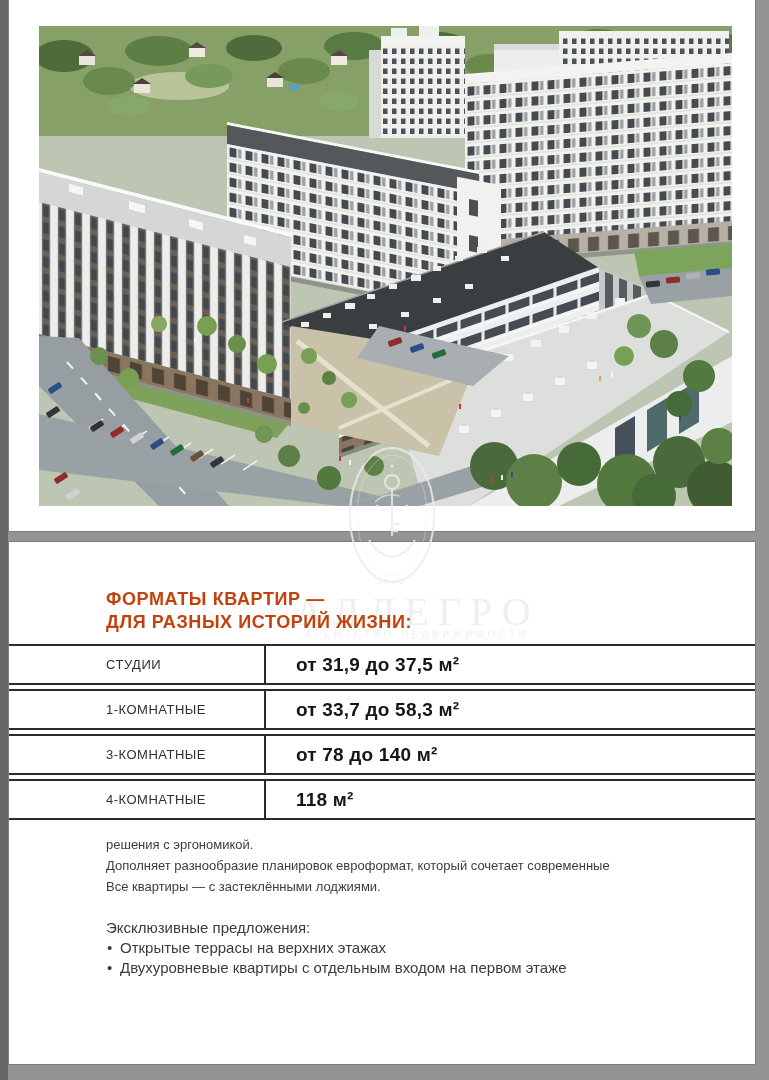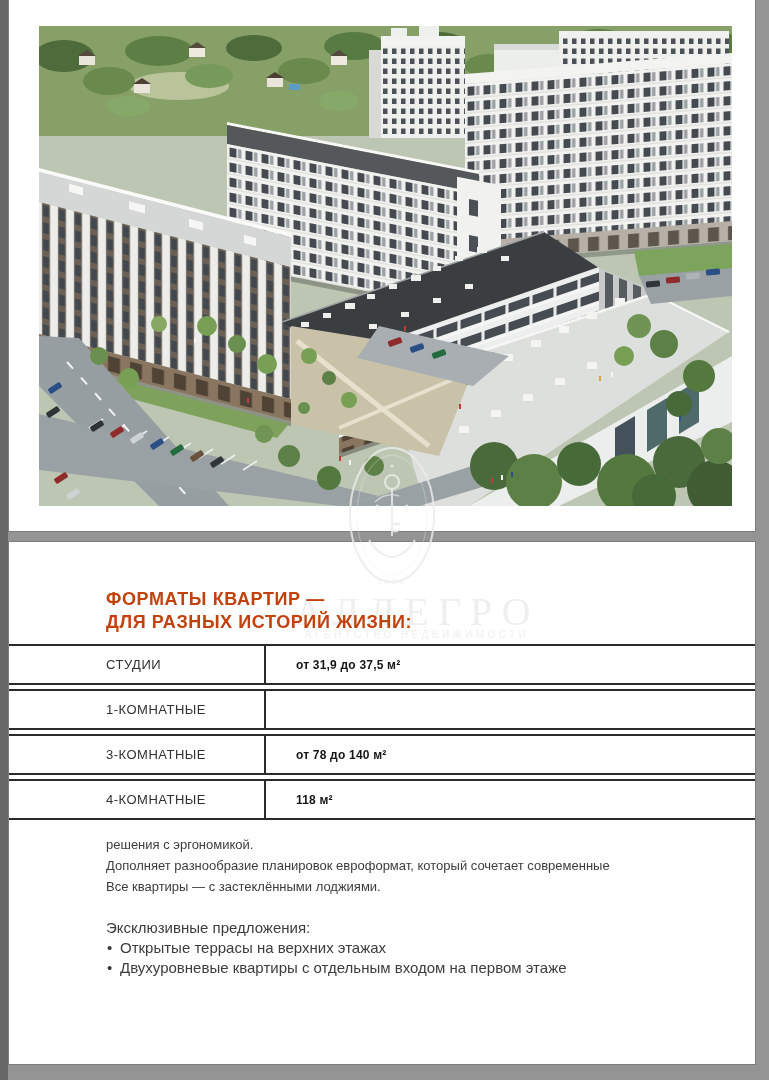--- a/index.html
+++ b/index.html
@@ -23,21 +23,21 @@
   
   .content{position:relative;z-index:10;}
   .heading{margin:46px 0 0 97px;font-size:18px;font-weight:bold;letter-spacing:.6px;
            line-height:23px;color:#c2410c;}
   .fmt-table{margin-top:10px;}
   .fmt-row{height:41px;margin-bottom:4px;border-top:2px solid #2b2b2b;
            border-bottom:2px solid #2b2b2b;display:flex;box-sizing:border-box;}
   .cell-label{width:257px;border-right:2px solid #2b2b2b;display:flex;align-items:center;
               padding-left:97px;box-sizing:border-box;font-size:13px;letter-spacing:.5px;
               color:#303030;}
-  .cell-value{flex:1;display:flex;align-items:center;padding-left:30px;font-size:12px;
+  .cell-value{flex:1;display:flex;align-items:center;padding-left:30px;font-size:19px;
               font-weight:bold;color:#161616;letter-spacing:.2px;}
   .body-text{margin:14px 0 0 97px;font-size:13px;line-height:21px;color:#3c3c3c;}
   .offers{margin:21px 0 0 97px;font-size:15px;line-height:20px;color:#3c3c3c;}
   .offer-item{padding-left:14px;position:relative;}
   .offer-item .dot{position:absolute;left:1px;top:0;}
   .closing{margin:16px 0 0 97px;font-size:13px;line-height:20px;color:#3c3c3c;}
 </style>
 </head>
 <body>
 
@@ -347,20 +347,21 @@
         <div>ДЛЯ РАЗНЫХ ИСТОРИЙ ЖИЗНИ:</div>
       </div>
 
       <div class="fmt-table">
         <div class="fmt-row">
           <div class="cell-label">СТУДИИ</div>
           <div class="cell-value">от 31,9 до 37,5 м²</div>
         </div>
         <div class="fmt-row">
           <div class="cell-label">1-КОМНАТНЫЕ</div>
+          <div class="cell-value">от 33,7 до 58,3 м²</div>
         </div>
         <div class="fmt-row">
           <div class="cell-label">3-КОМНАТНЫЕ</div>
           <div class="cell-value">от 78 до 140 м²</div>
         </div>
         <div class="fmt-row">
           <div class="cell-label">4-КОМНАТНЫЕ</div>
           <div class="cell-value">118 м²</div>
         </div>
       </div>

